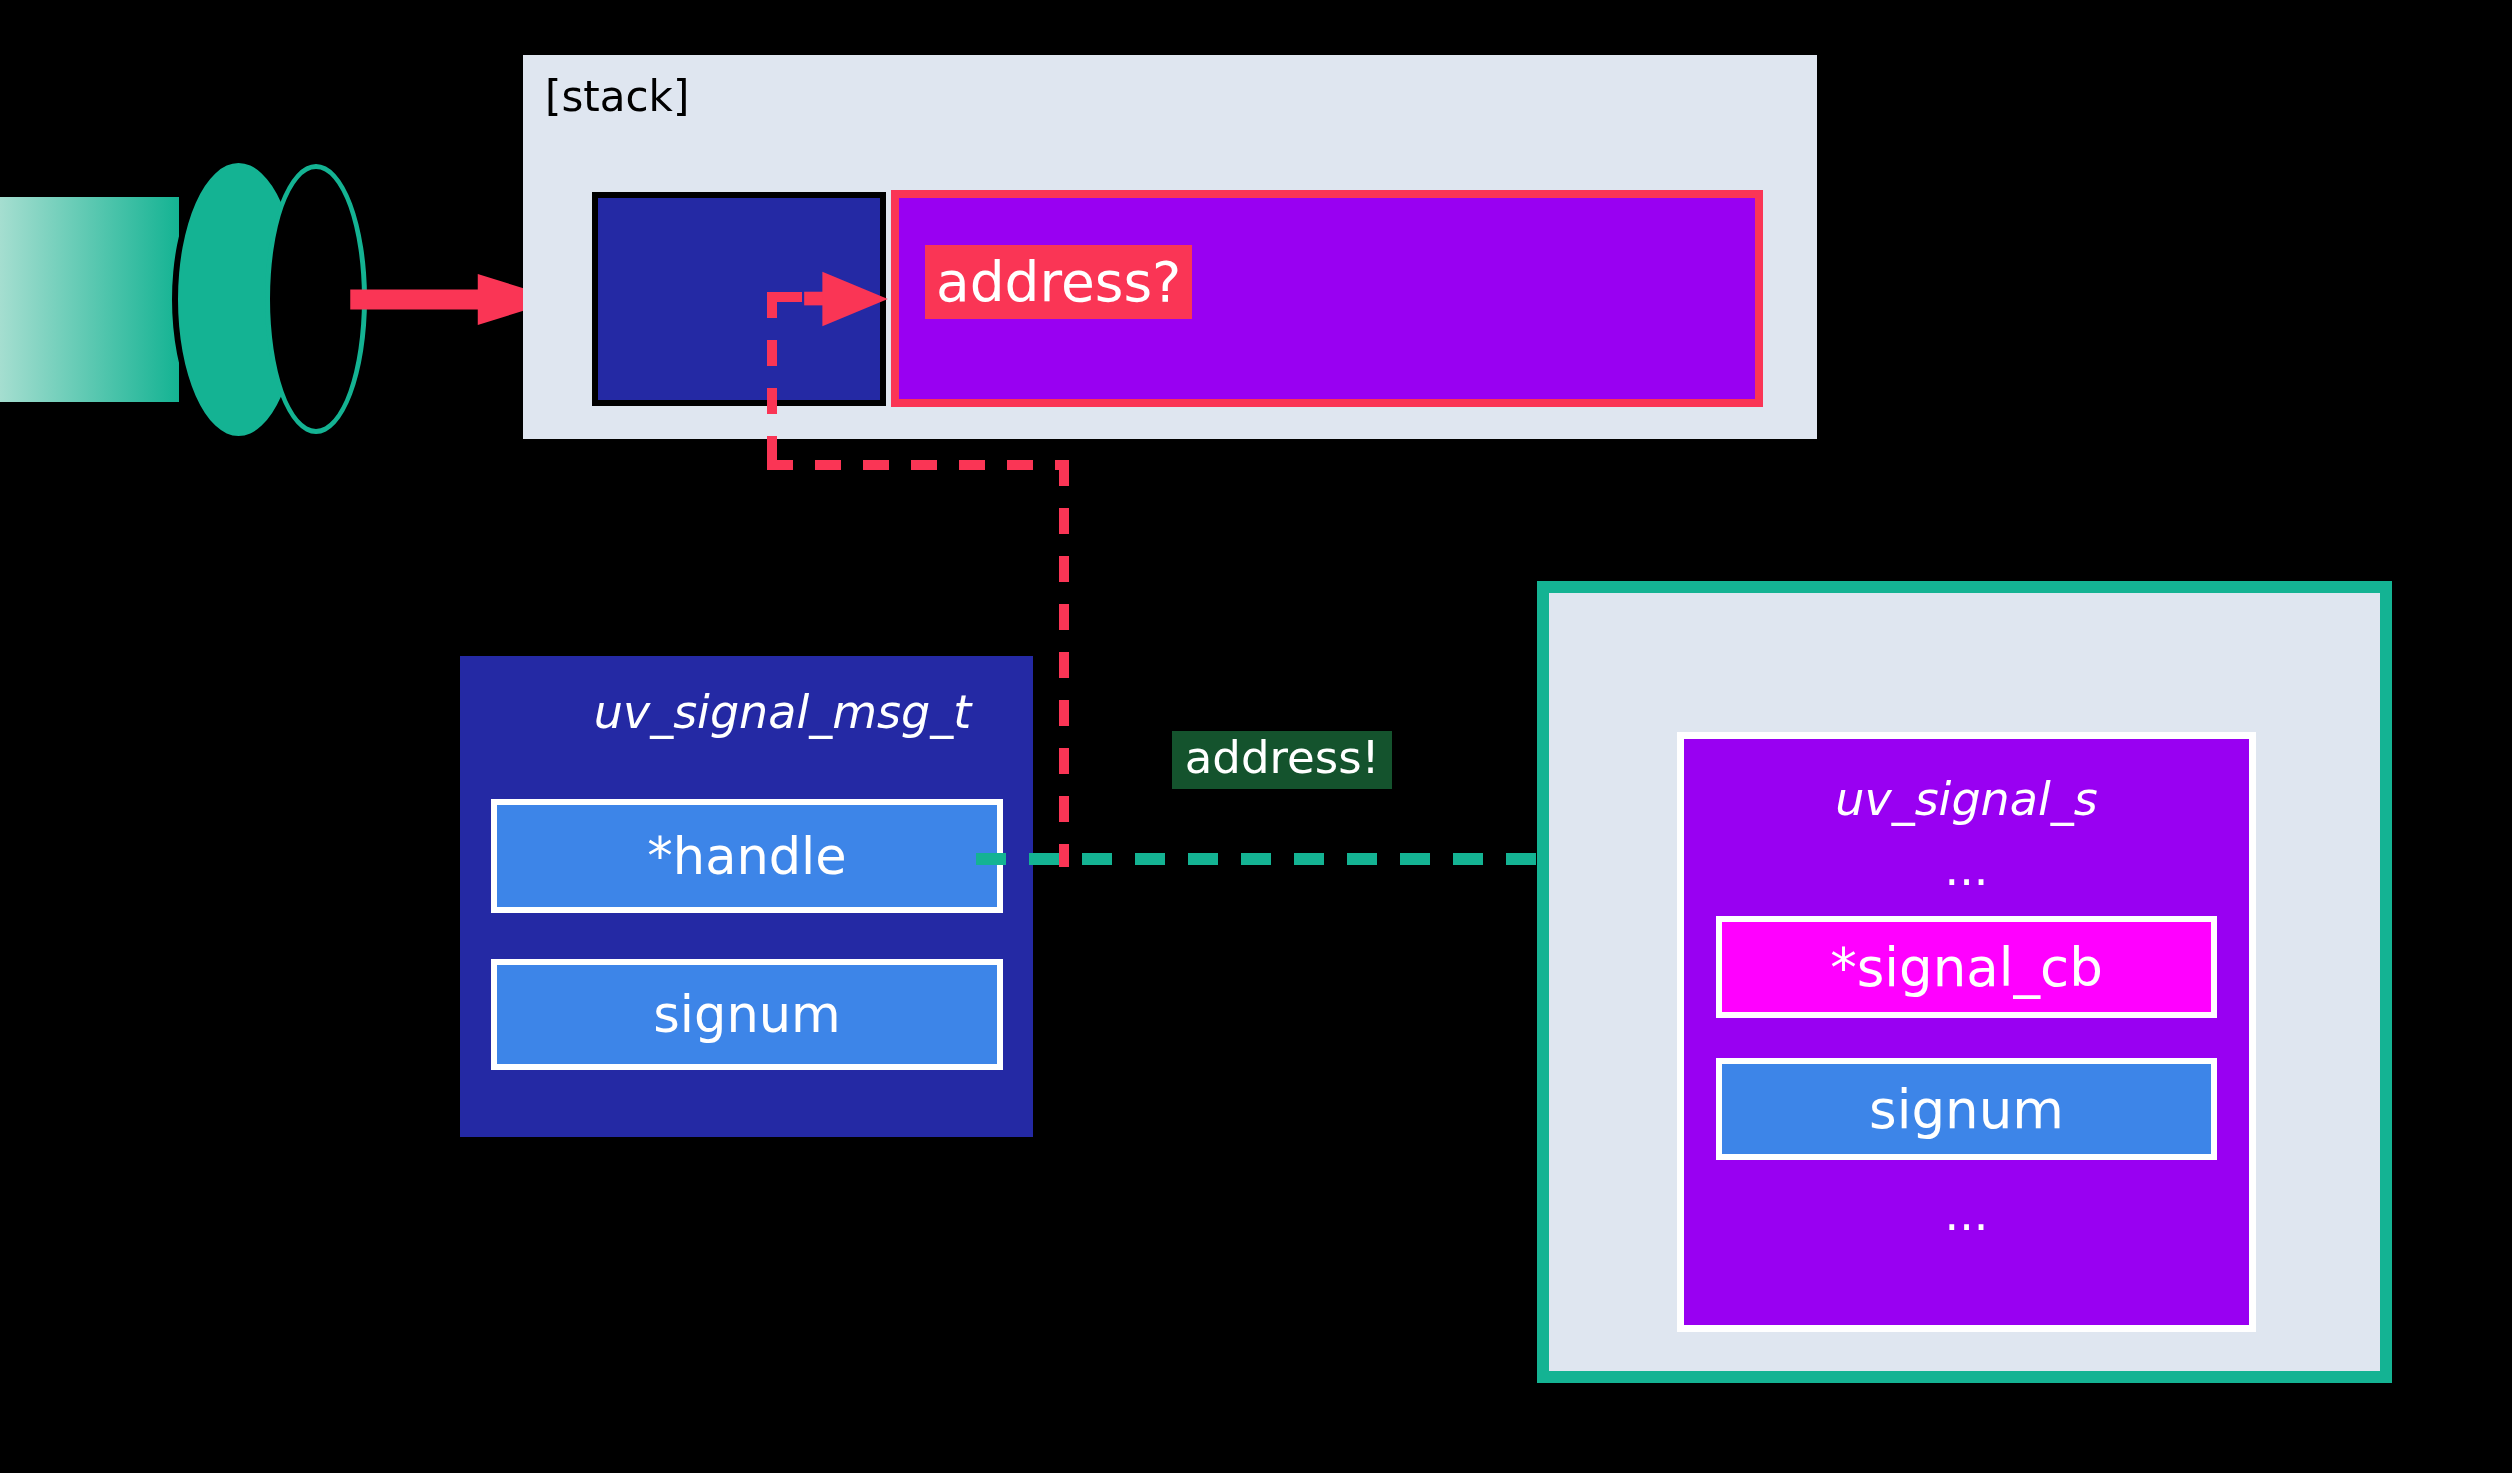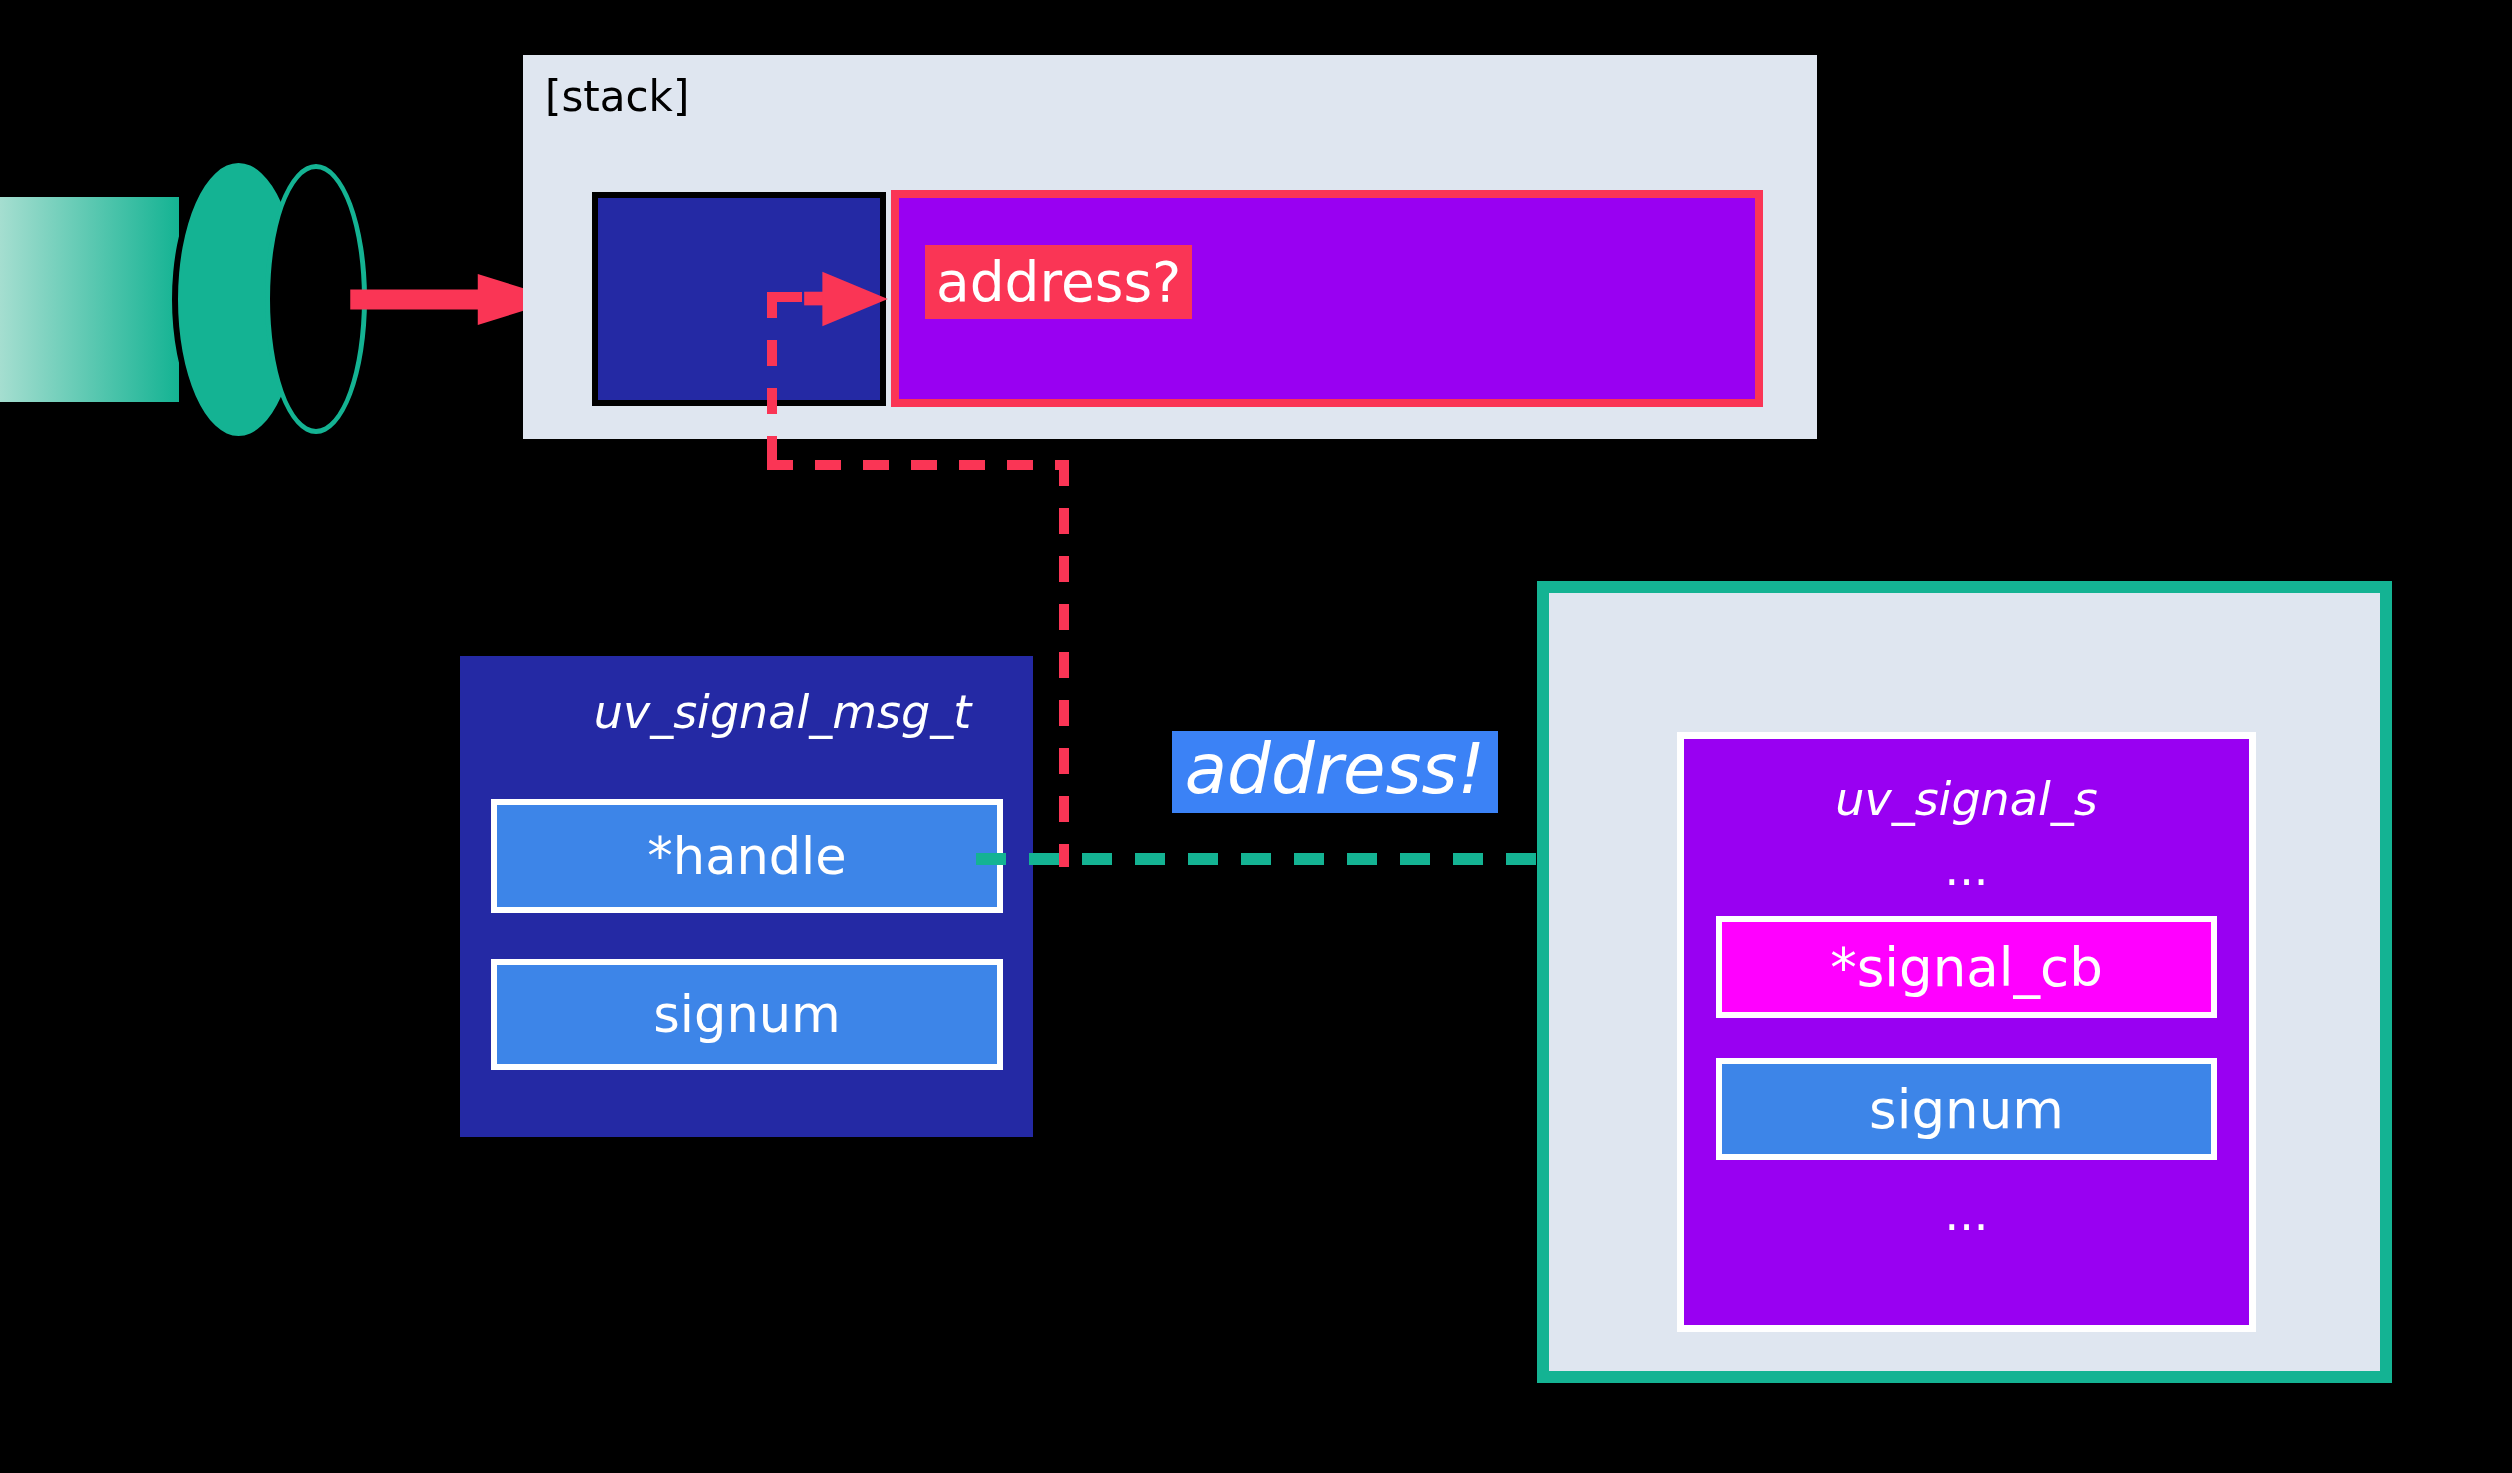--- a/index.html
+++ b/index.html
@@ -129,27 +129,26 @@
   
   #green-dash {
     left: 976px; top: 853px; width: 630px; height: 12px;
     background-image: linear-gradient(to right, #14b393 56%, rgba(0,0,0,0) 0%);
     background-size: 53px 12px;
     background-repeat: repeat-x;
   }
   #green-arrowhead { left: 1602px; top: 829px; width: 75px; height: 58px; }
   #address-bang-label {
     left: 1172px; top: 731px;
-    background: #3b82f6;
-    color: #ffffff;
-    font-size: 69px;
+    background: #14532d;
+    color: #ffffff;
+    font-size: 45px;
     padding: 3.7px 12.8px 9px 12.8px;
     line-height: 1.0;
     white-space: nowrap;
-    font-style: italic;
   }
 
   
   #node-panel {
     left: 1537px; top: 581px; width: 855px; height: 802px;
     background: #dfe6f0;
     border: 12px solid #14b393;
     box-sizing: border-box;
   }
   #node-title {

